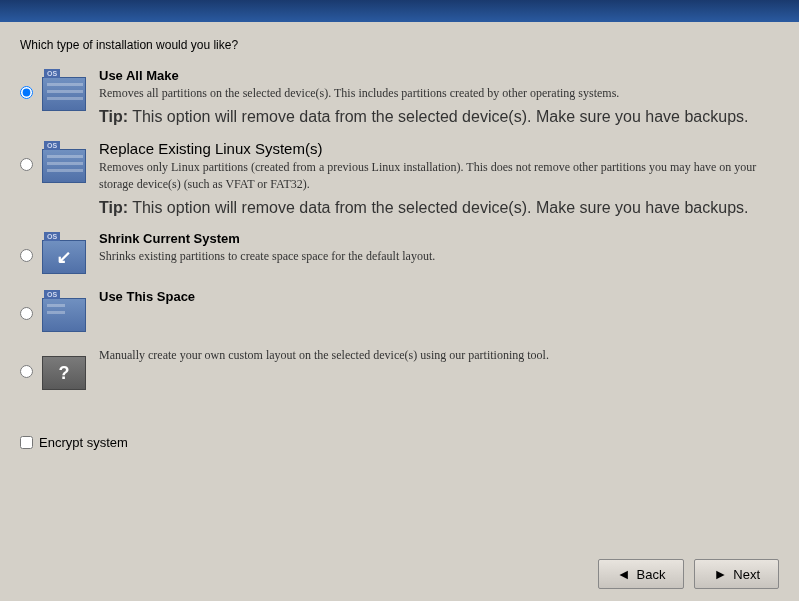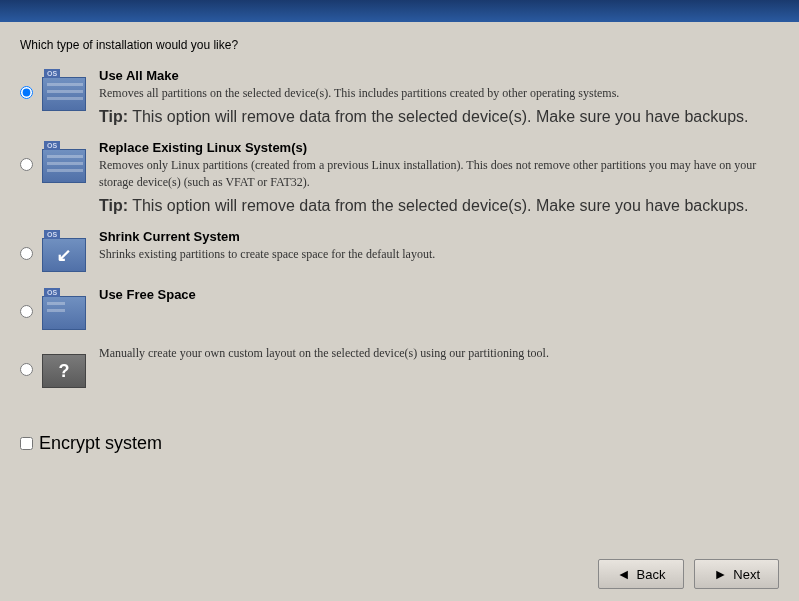--- a/index.html
+++ b/index.html
@@ -68,21 +68,21 @@
     }
     .checkbox-row {
       display: flex;
       align-items: center;
       margin-bottom: 6px;
     }
     .checkbox-row input[type="checkbox"] {
       margin-right: 6px;
     }
     .checkbox-label {
-      font-size: 18px;
+      font-size: 13px;
     }
     .footer {
       position: absolute;
       bottom: 12px;
       right: 20px;
       display: flex;
       gap: 10px;
     }
     .btn {
       display: flex;
@@ -172,21 +172,21 @@
       <div class="disk-icon-wrap">
         <span class="disk-top-label">OS</span>
         <div class="disk-body">
           <div class="disk-stripe" style="top:5px;left:4px;width:36px;"></div>
           <div class="disk-stripe" style="top:12px;left:4px;width:36px;"></div>
           <div class="disk-stripe" style="top:19px;left:4px;width:36px;"></div>
         </div>
       </div>
     </div>
     <div class="option-text">
-      <div class="option-title bold-title" style="font-size: 13px; text-decoration: none; font-style: normal; font-weight: bold;">Replace Existing Linux System(s)</div>
+      <div class="option-title bold-title" style="font-size: 15px; text-decoration: none; font-style: normal; font-weight: normal;">Replace Existing Linux System(s)</div>
       <div class="option-desc">Removes only Linux partitions (created from a previous Linux installation).  This does not remove other partitions you may have on your storage device(s) (such as VFAT or FAT32).</div>
       <div class="option-tip"><b>Tip:</b> <span>This option will remove data from the selected device(s).  Make sure you have backups.</span></div>
     </div>
   </div>
 
   <div class="option-row">
     <input type="radio" name="install-type" class="option-radio" style="">
     <div class="icon-container">
       <div class="disk-icon-wrap">
         <span class="disk-top-label">OS</span>
@@ -206,21 +206,21 @@
     <div class="icon-container">
       <div class="disk-icon-wrap">
         <span class="disk-top-label">OS</span>
         <div class="disk-body">
           <div class="disk-stripe" style="top:5px;left:4px;width:18px;"></div>
           <div class="disk-stripe" style="top:12px;left:4px;width:18px;"></div>
         </div>
       </div>
     </div>
     <div class="option-text">
-      <div class="option-title">Use Free Space</div>
+      <div class="option-title">Use This Space</div>
     </div>
   </div>
 
   <div class="option-row">
     <input type="radio" name="install-type" class="option-radio" style="">
     <div class="icon-container">
       <div class="disk-icon-wrap">
 
         <div class="disk-body" style="top:8px;display:flex;align-items:center;justify-content:center;background:linear-gradient(to bottom,#7a7a7a,#5a5a5a);border-color:#444;">
           <span style="color:#fff;font-size:18px;font-weight:bold;">?</span>

